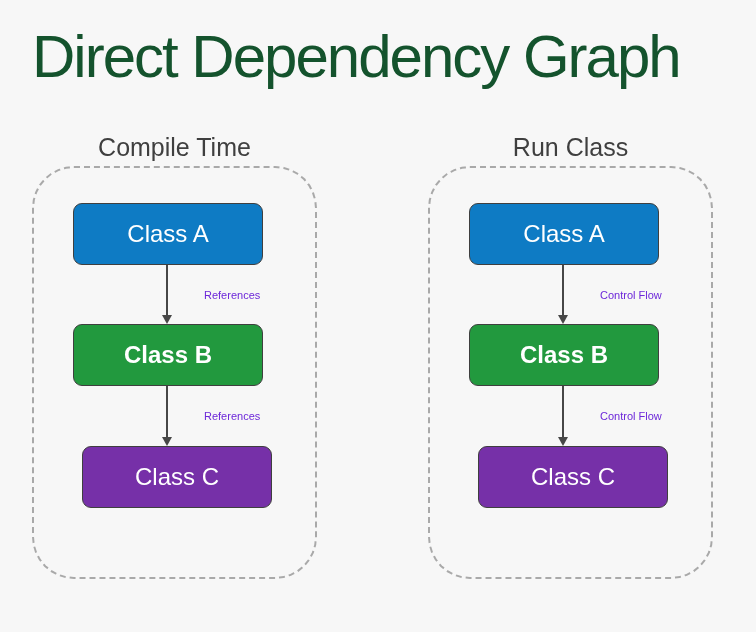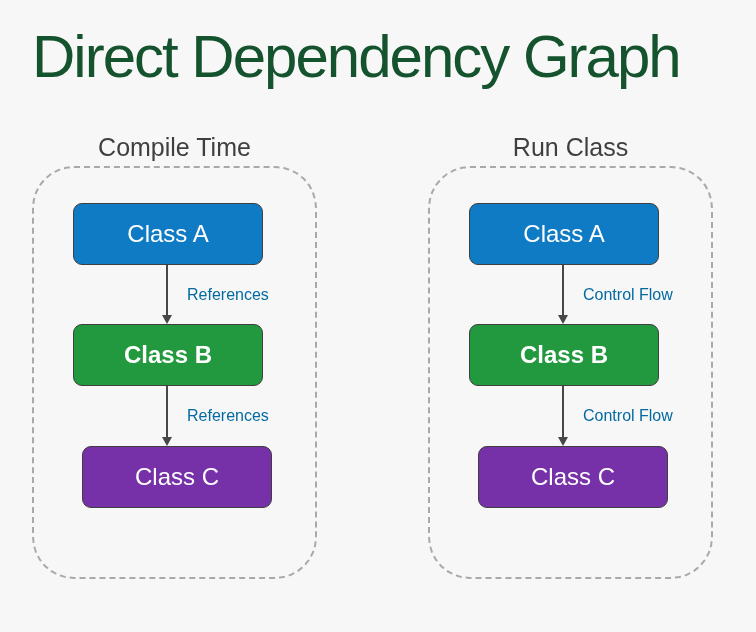--- a/index.html
+++ b/index.html
@@ -40,22 +40,22 @@
   .edge-line{
     position:absolute;left:134px;top:0;bottom:9px;width:1.5px;
     background:#474747;
   }
   .edge-head{
     position:absolute;left:129.8px;bottom:0;width:0;height:0;
     border-left:5px solid transparent;border-right:5px solid transparent;
     border-top:9px solid #474747;
   }
   .edge-label{
-    position:absolute;left:155px;top:50%;transform:translateY(-50%);
-    font-size:16px;color:#0369a1;white-space:nowrap;
+    position:absolute;left:172px;top:50%;transform:translateY(-50%);
+    font-size:11px;color:#6d28d9;white-space:nowrap;
   }
 </style>
 </head>
 <body>
 
 <div class="diagram-title">Direct Dependency Graph</div>
 
 <div class="section left">
   <div class="section-header">Compile Time</div>
   <div class="dashed-frame"></div>

